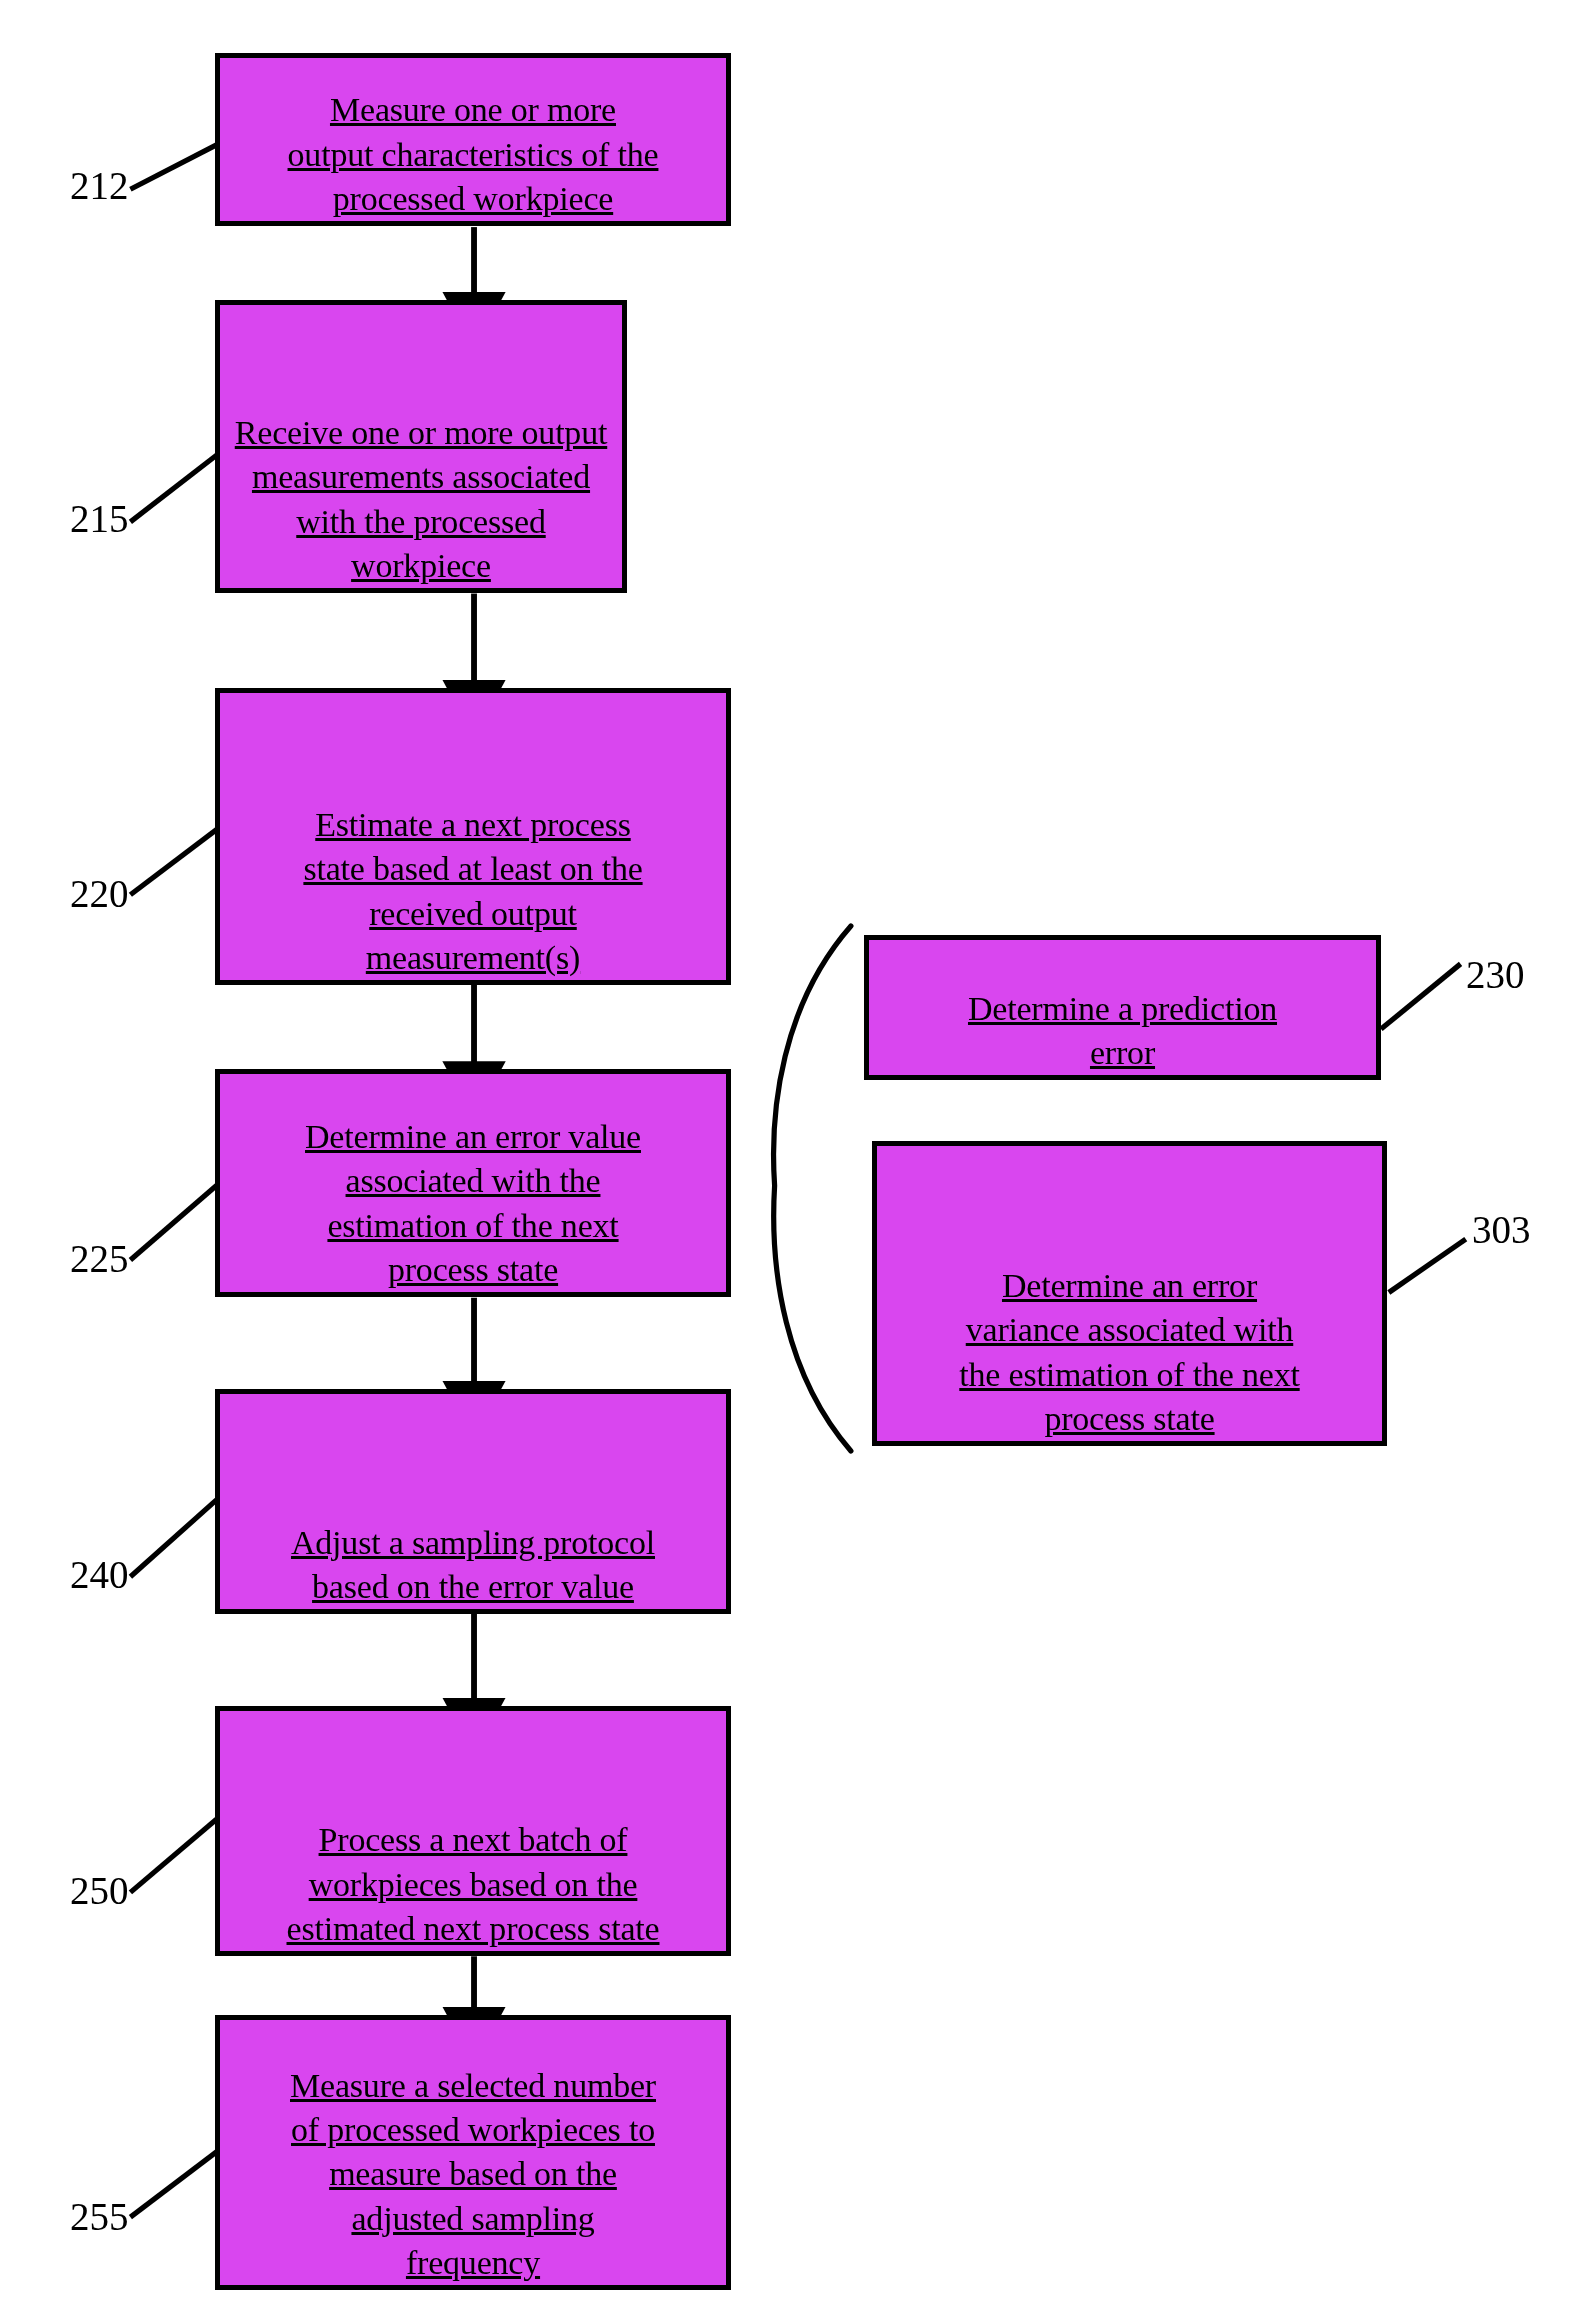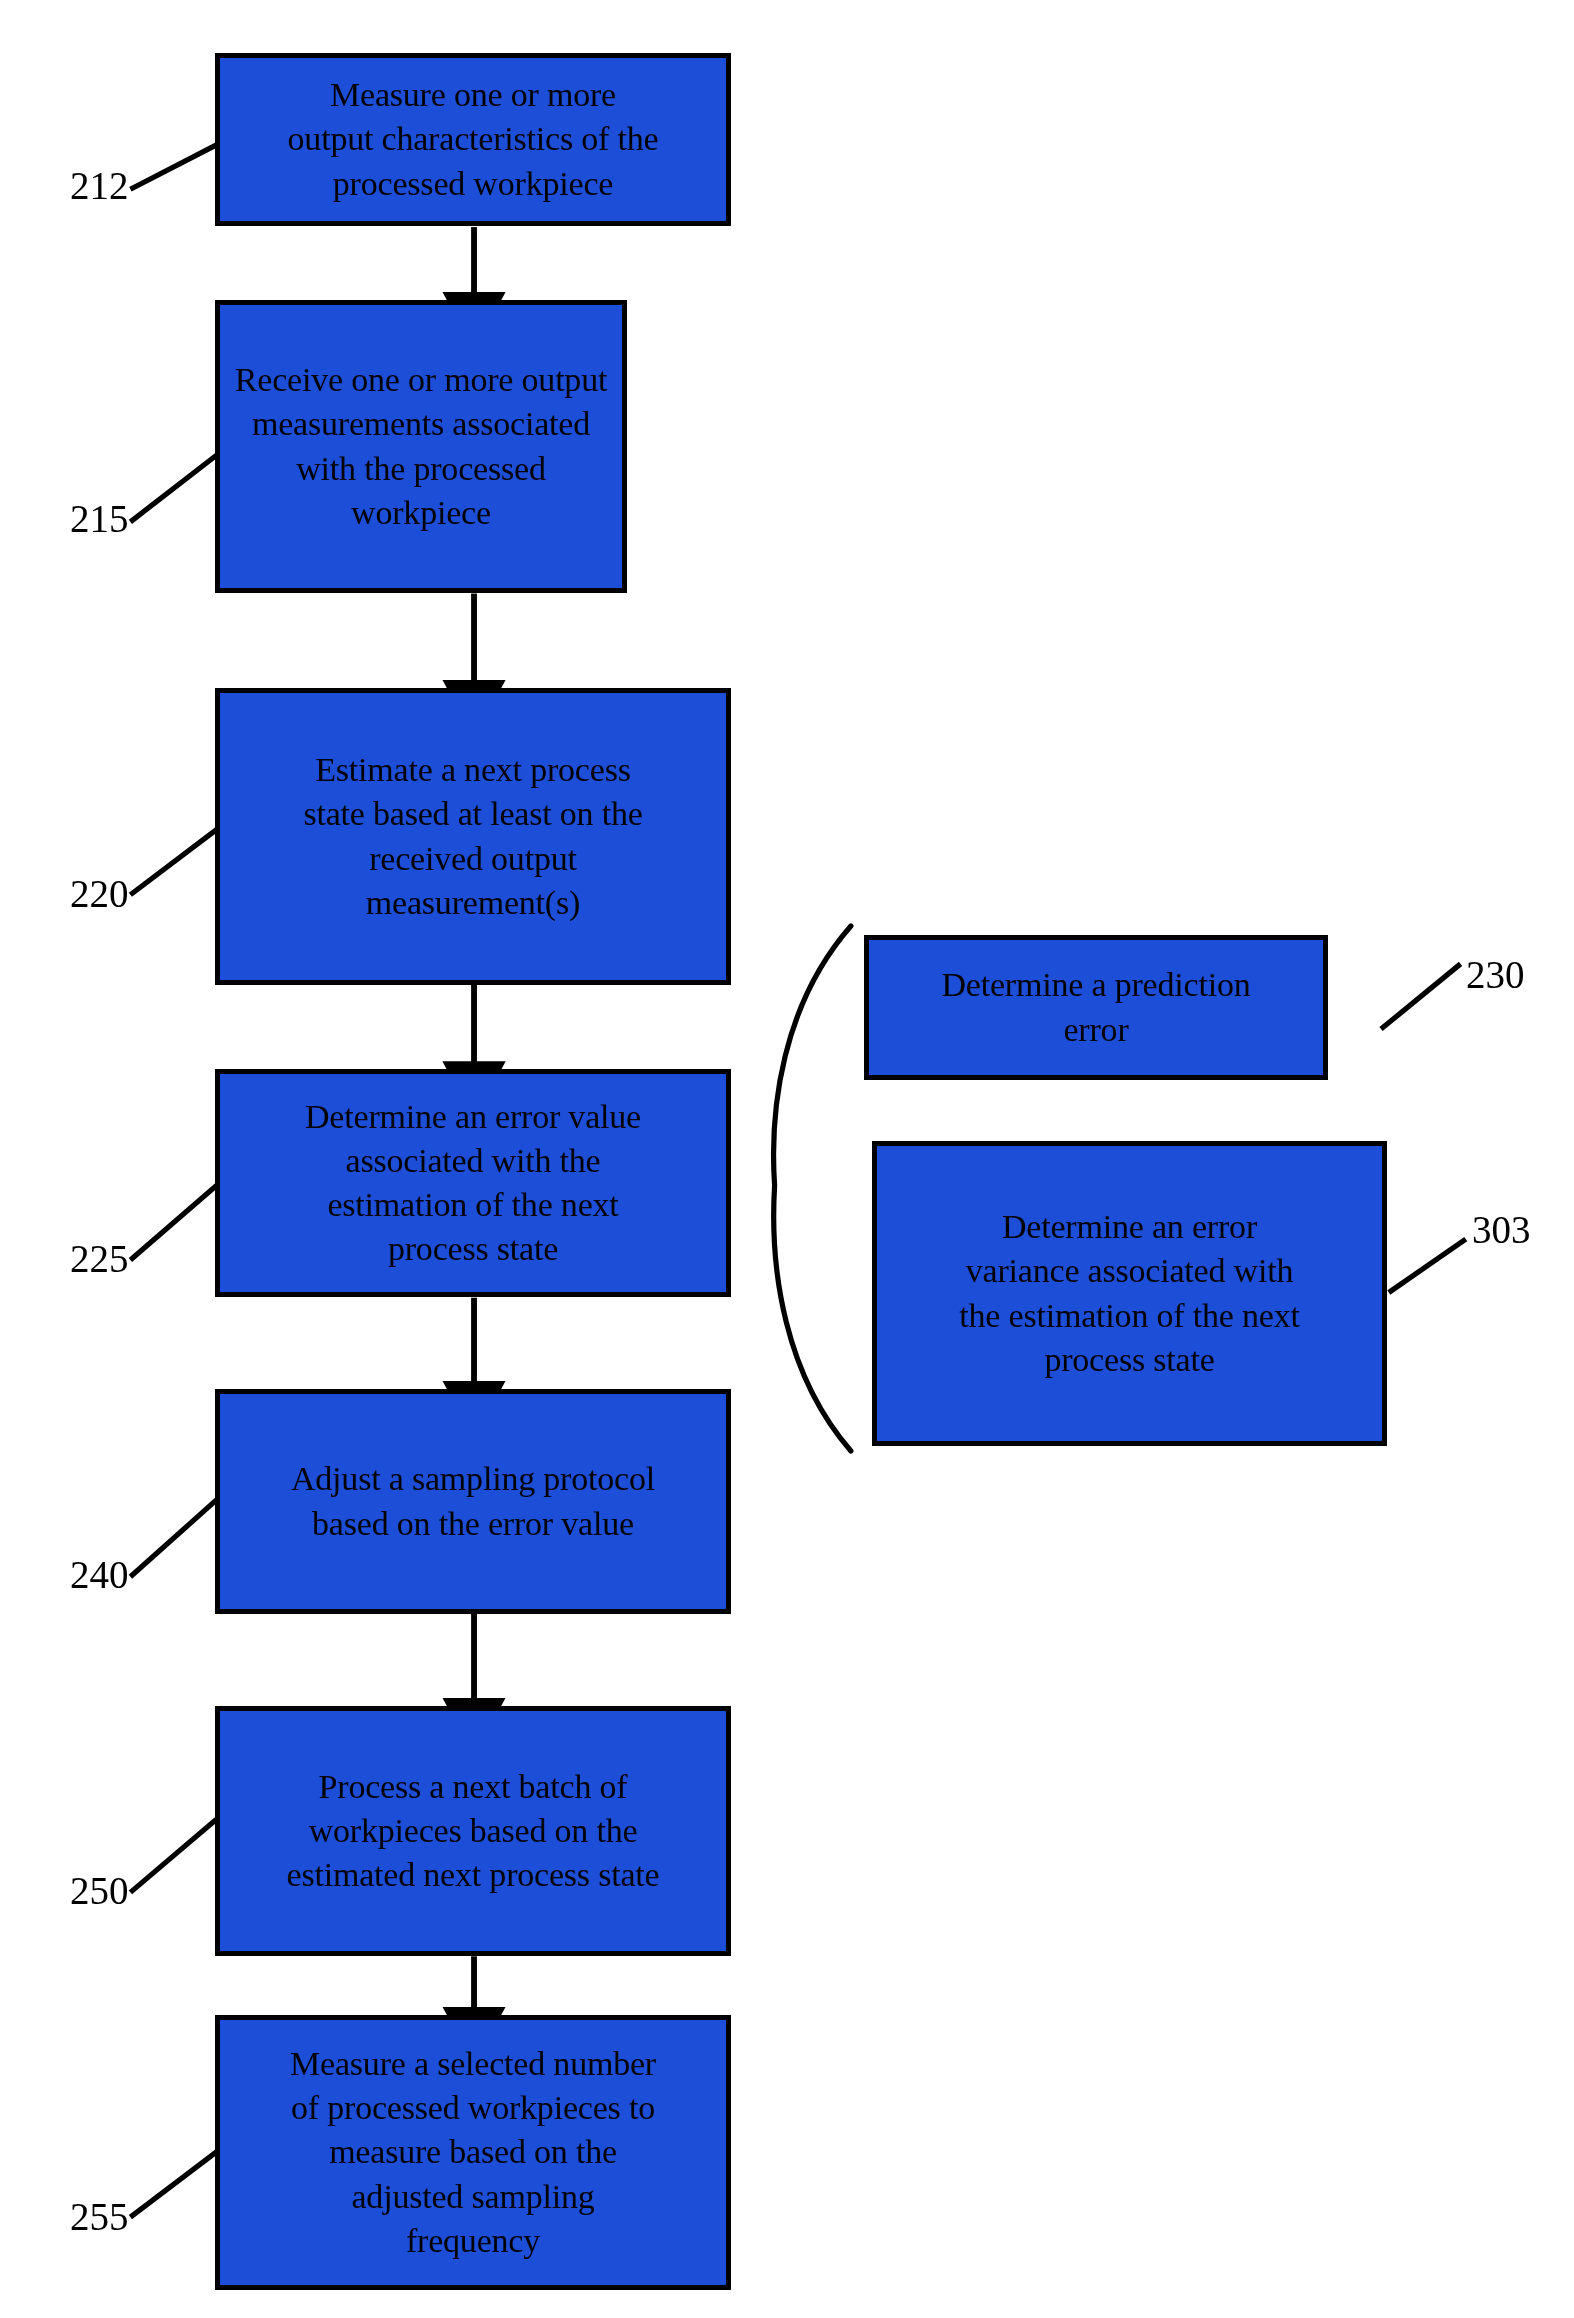--- a/index.html
+++ b/index.html
@@ -13,25 +13,26 @@
     width: 1574px;
     height: 2319px;
     background: #ffffff;
     font-family: "Liberation Serif", "DejaVu Serif", serif;
     overflow: hidden;
   }
   .flowbox {
     position: absolute;
     box-sizing: border-box;
     border: 5.2px solid #000000;
-    background: #1d4ed8;
+    background: #d946ef;
     display: flex;
-    align-items: center;
+    align-items: flex-end;
     justify-content: center;
     text-align: center;
+    text-decoration: underline;
   }
   .flowbox .boxtext {
     font-size: 34px;
     line-height: 1.30;
     color: #000000;
     padding: 0 9px;
     white-space: pre-line;
     letter-spacing: -0.2px;
   }
   .refnum {
@@ -130,21 +131,21 @@
 
   <div class="flowbox" style="left:215px; top:2015px; width:516px; height:275px;">
     <span class="boxtext">Measure a selected number
 of  processed workpieces to
 measure based on the
 adjusted sampling
 frequency</span>
   </div>
   <div class="refnum" style="left:70px; top:2197px;">255</div>
 
-  <div class="flowbox" style="left:864px; top:935px; width:464px; height:145px;">
+  <div class="flowbox" style="left:864px; top:935px; width:517px; height:145px;">
     <span class="boxtext">Determine a prediction
 error</span>
   </div>
   <div class="refnum" style="left:1466px; top:926px;margin-top:29px;">230</div>
 
   <div class="flowbox" style="left:872px; top:1141px; width:515px; height:305px;">
     <span class="boxtext">Determine an error
 variance associated  with
 the estimation of the next
 process state</span>

